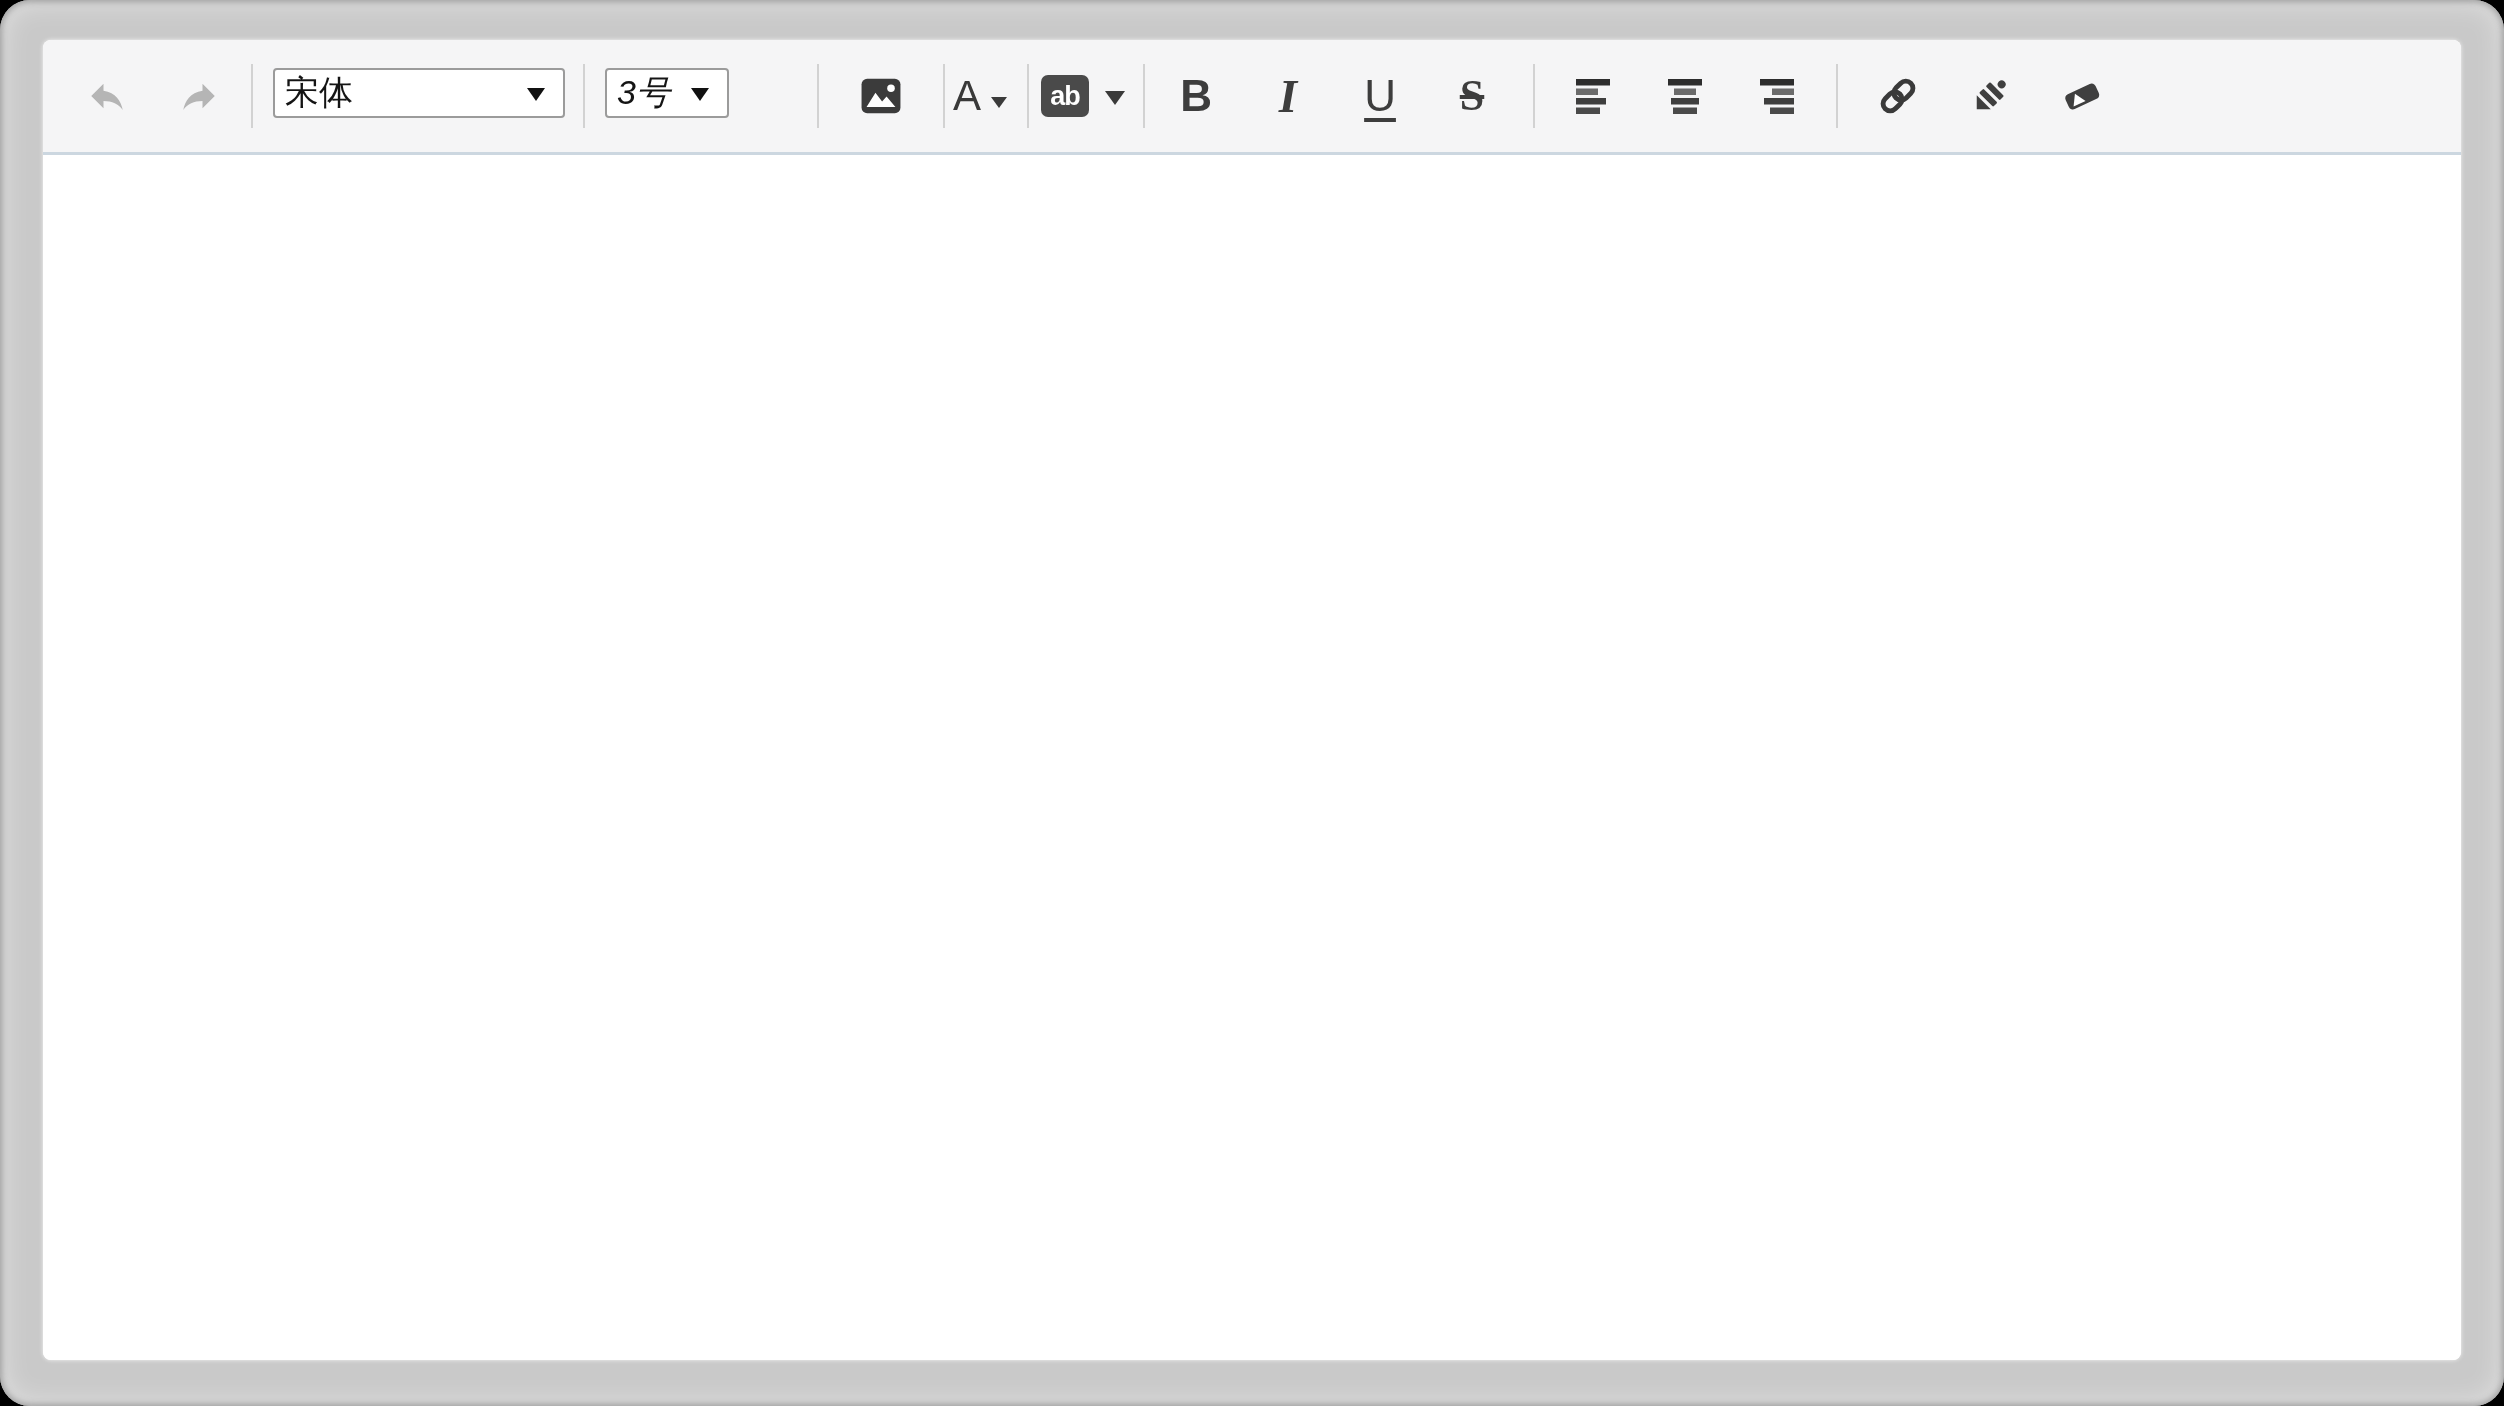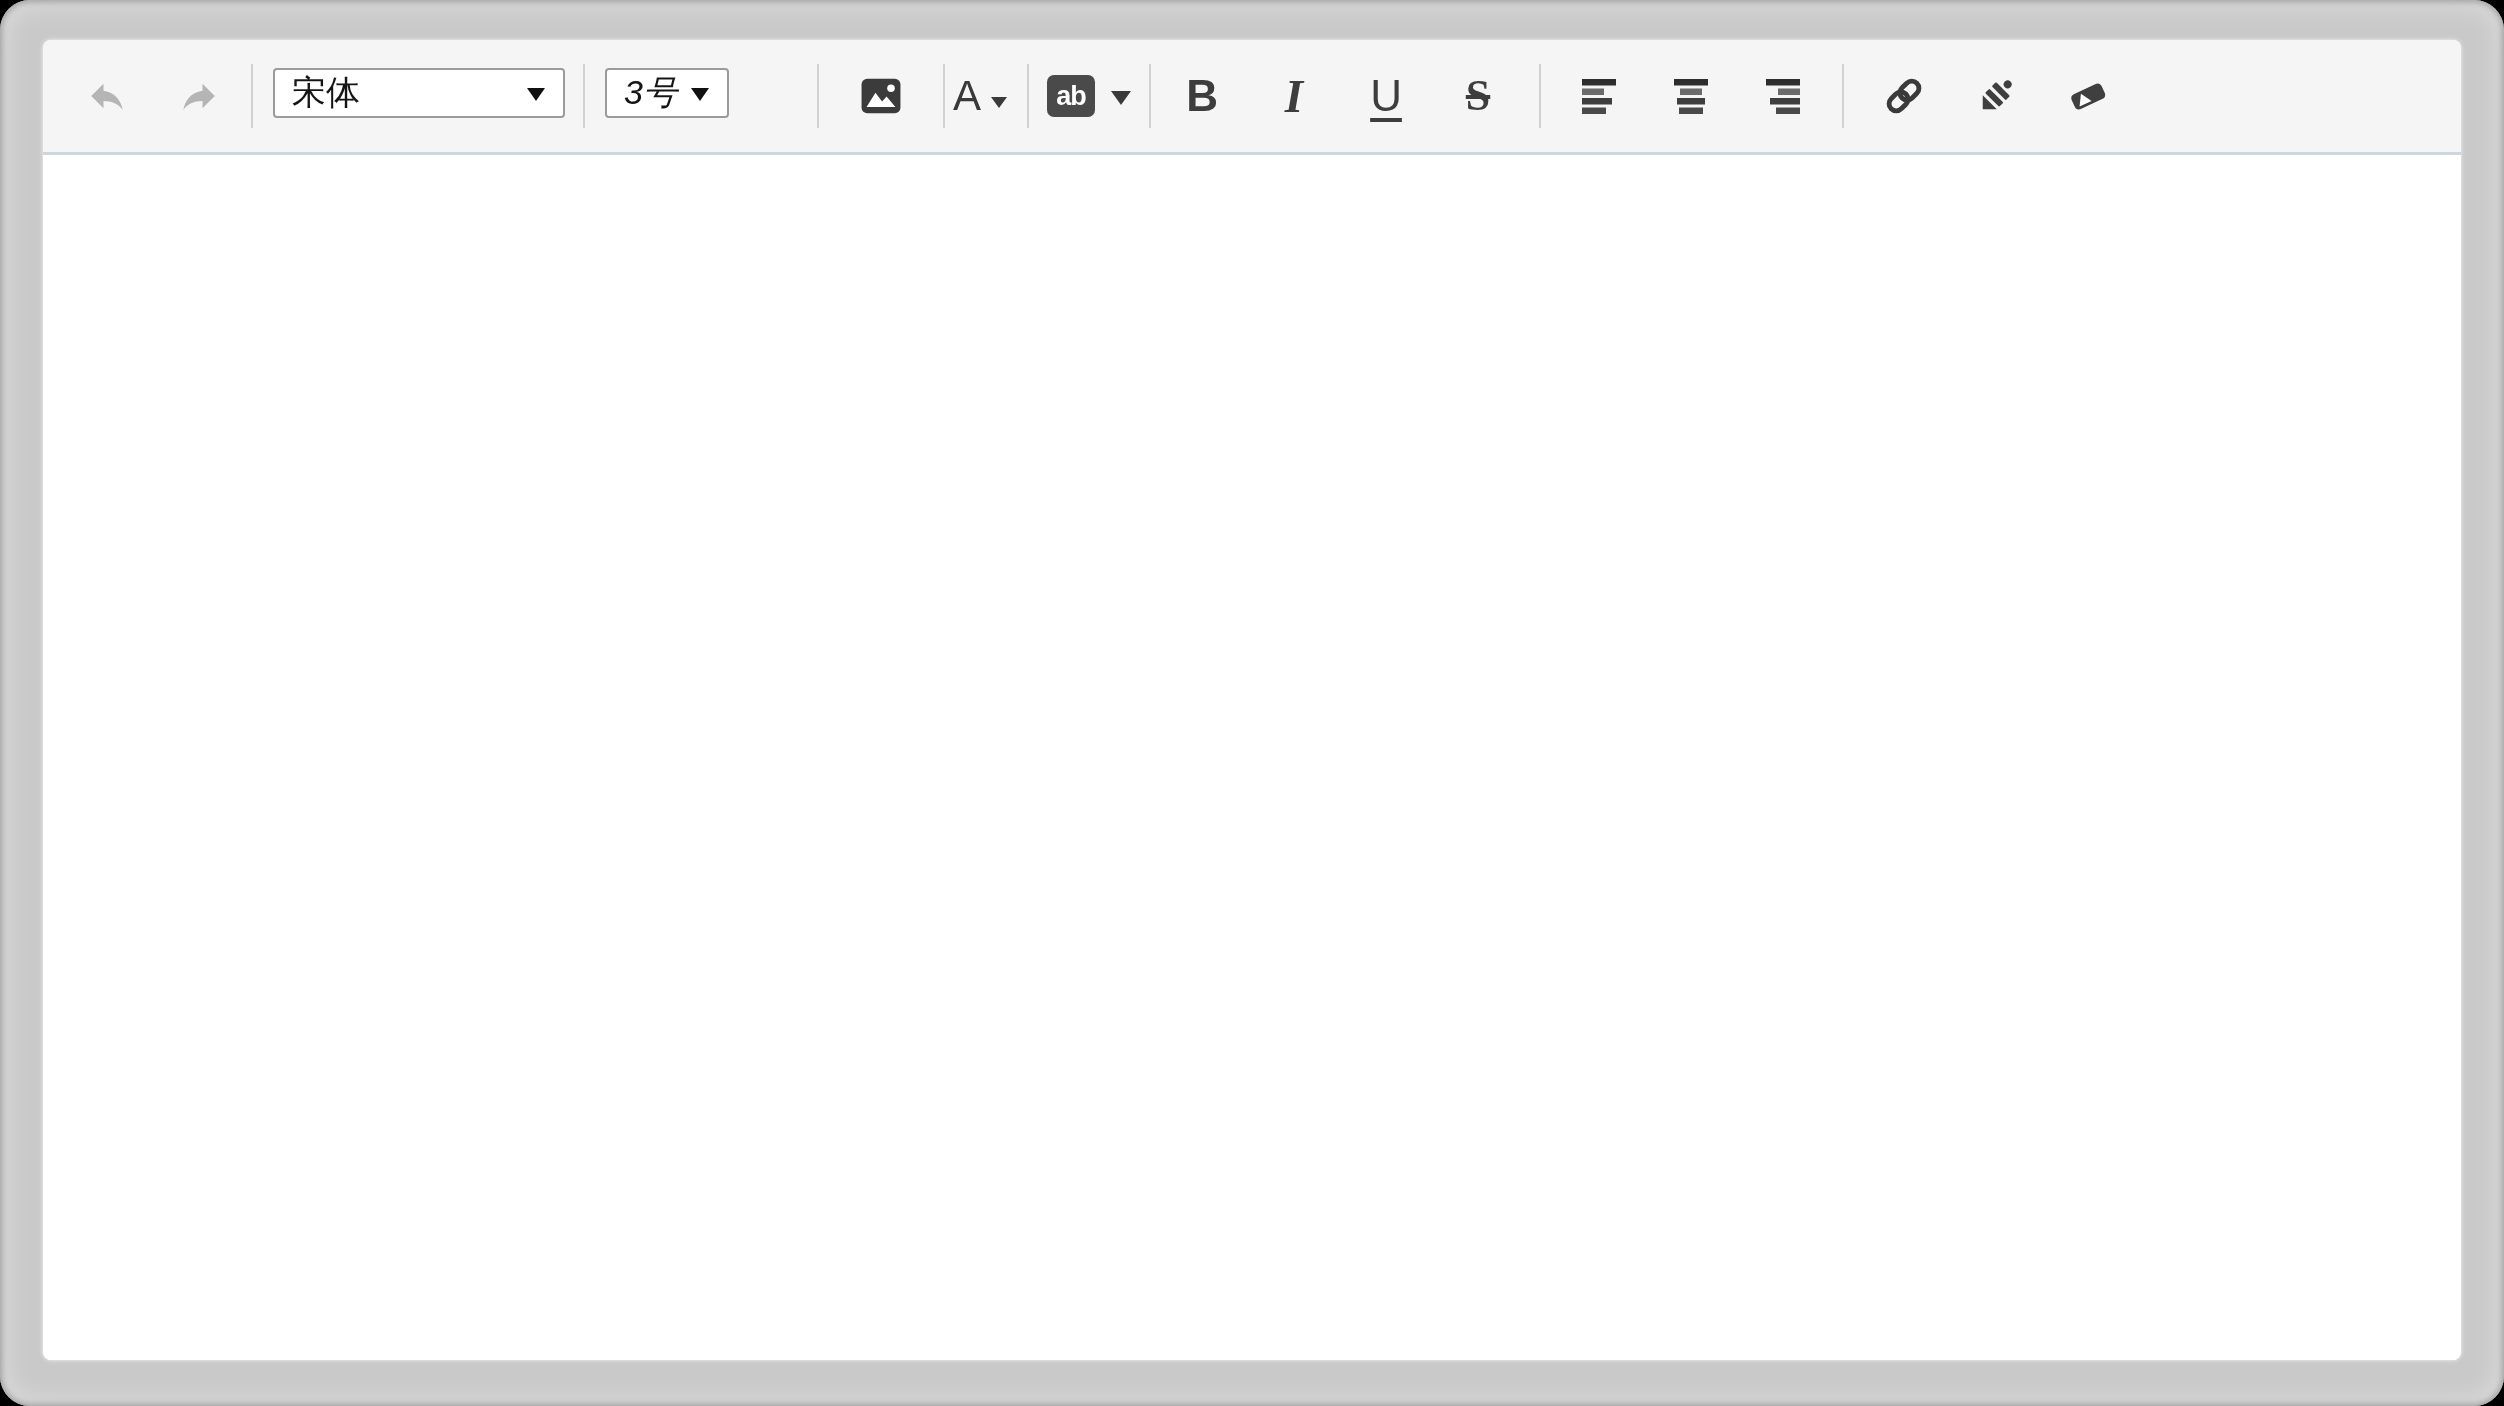--- a/index.html
+++ b/index.html
@@ -8,21 +8,21 @@
            background:#c9c9c9; box-shadow: inset 0 0 6px 2px #9f9f9f, inset 0 0 30px rgba(255,255,255,.55); }
   .window { position:absolute; left:43px; top:40px; right:43px; bottom:46px; background:#fff;
             border-radius:8px; overflow:hidden; box-shadow:0 0 4px rgba(255,255,255,.8); }
   .toolbar { position:absolute; left:0; top:0; right:0; height:112px; background:#f5f5f6;
              border-bottom:3px solid #ccd7e0; display:flex; align-items:center; }
   .toolbar > * { margin-left:36px; flex:0 0 auto; }
   .tb-btn { width:56px; height:76px; display:flex; align-items:center; justify-content:center;
             cursor:pointer; background:transparent; border:none; padding:0; }
   .tb-sep { width:2px; height:64px; background:#d2d2d2; }
   .tb-select { height:50px; background:#fff; border:2px solid #9b9b9b; border-radius:4px;
-               display:flex; align-items:center; padding:0 17px; box-sizing:border-box;
+               display:flex; align-items:center; padding:0 10px; box-sizing:border-box;
                font-size:34px; color:#141414; cursor:pointer; position:relative; margin-top:-6px; }
   .tb-select .caret { position:absolute; right:18px; top:50%; margin-top:-5px; width:0; height:0;
                       border-left:9px solid transparent; border-right:9px solid transparent;
                       border-top:13px solid #111; }
   .sel-font { width:292px; }
   .sel-size { width:124px;font-style:italic; }
   .glyph { font-size:44px; color:#3d3d3d; line-height:1; }
   .glyph-b { font-weight:700; }
   .glyph-i { font-family:"Liberation Serif", serif; font-style:italic; font-weight:700; font-size:47px; }
   .glyph-u { font-weight:500; text-decoration:underline; text-decoration-thickness:4px; text-underline-offset:7px; }
@@ -92,21 +92,21 @@
 
       <div class="tb-sep" style="margin-left:34px"></div>
 
       <div class="color-group" style="margin-left:8px">
         <span class="color-a">A</span>
         <span class="caret-sm"></span>
       </div>
 
       <div class="tb-sep" style="margin-left:20px"></div>
 
-      <div class="hl-group" style="margin-left:18px">
+      <div class="hl-group" style="margin-left:12px">
         <span class="ab-badge">ab</span>
         <span class="caret-md"></span>
       </div>
 
       <div class="tb-sep" style="margin-left:18px"></div>
 
       <button class="tb-btn" style="margin-left:23px">
         <span class="glyph glyph-b">B</span>
       </button>
 

